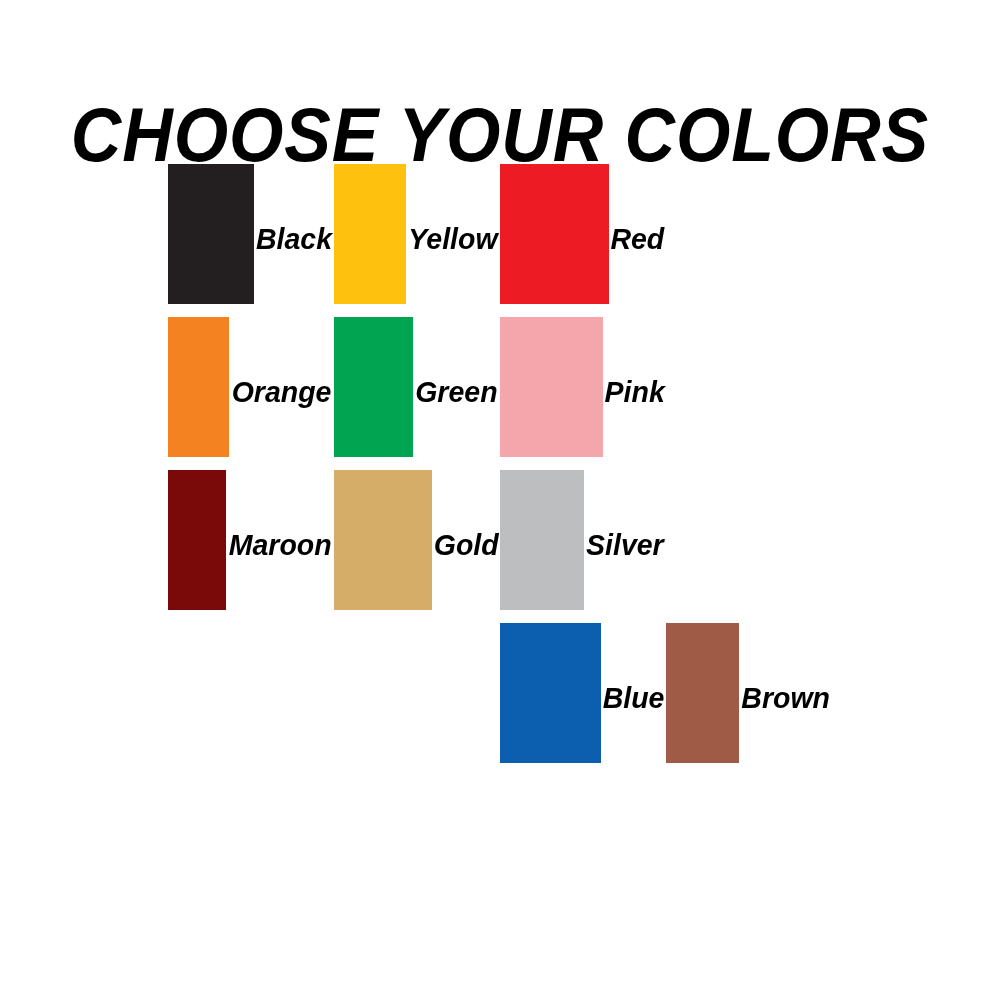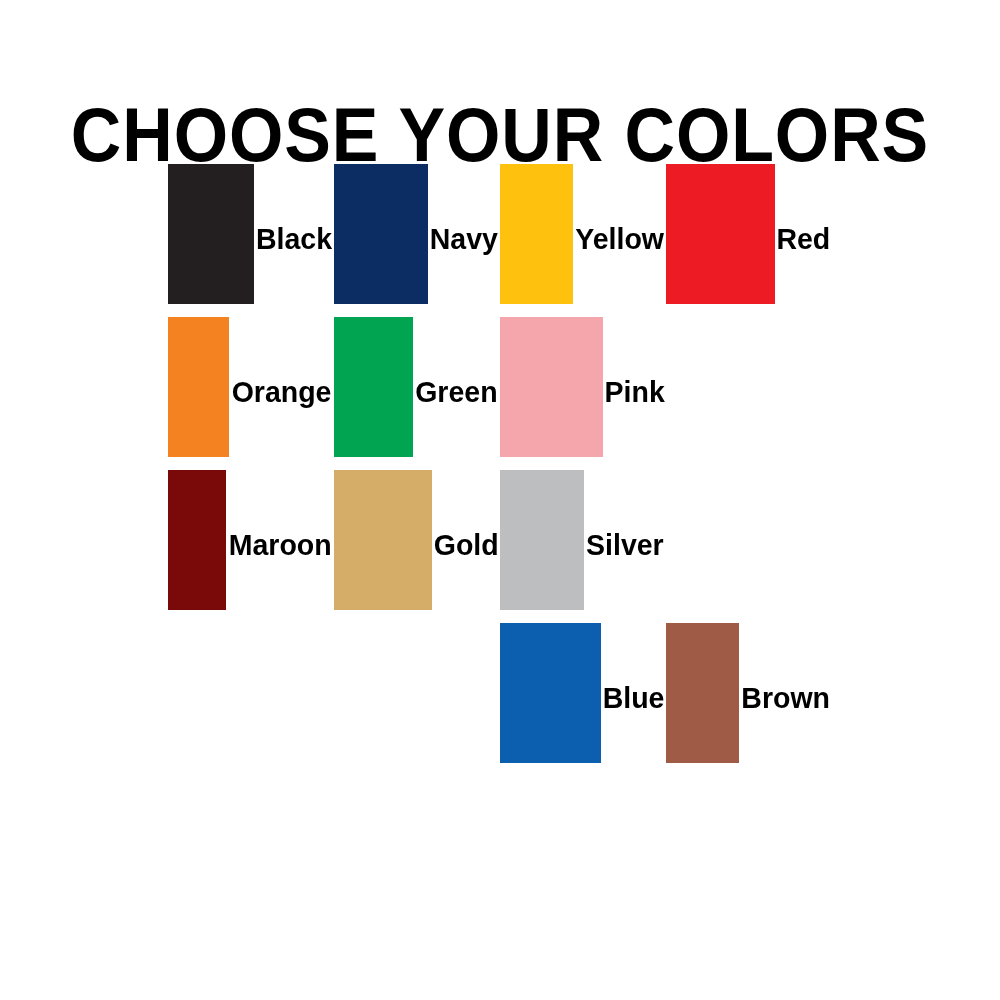--- a/index.html
+++ b/index.html
@@ -15,20 +15,21 @@
     font-family: "Liberation Sans", sans-serif;
     -webkit-font-smoothing: antialiased;
   }
 
   .page {
     position: relative;
     width: 1000px;
     height: 1000px;
     background: #ffffff;
     box-sizing: border-box;
+    font-style: italic;
   }
 
   
   .title {
     position: absolute;
     top: 44px;
     left: 0;
     width: 1000px;
     text-align: center;
     font-family: "Liberation Sans Narrow", "Liberation Sans", sans-serif;
@@ -96,24 +97,20 @@
   <h1 class="title">CHOOSE YOUR COLORS</h1>
 
   <div class="grid">
 
     <div class="row">
       <div class="cell">
         <span class="swatch" style="background-color: rgb(35, 31, 32);"></span>
         <span class="cell-label" style="color: rgb(0, 0, 0);">Black</span>
       </div>
       <div class="cell">
-        <span class="swatch" style="background-color: rgb(11, 45, 100);"></span>
-        <span class="cell-label" style="color: rgb(0, 0, 0);">Navy</span>
-      </div>
-      <div class="cell">
         <span class="swatch" style="background-color: rgb(254, 193, 13);"></span>
         <span class="cell-label" style="color: rgb(0, 0, 0);">Yellow</span>
       </div>
       <div class="cell">
         <span class="swatch" style="background-color: rgb(237, 28, 36);"></span>
         <span class="cell-label" style="color: rgb(0, 0, 0);">Red</span>
       </div>
     </div>
 
     <div class="row">

